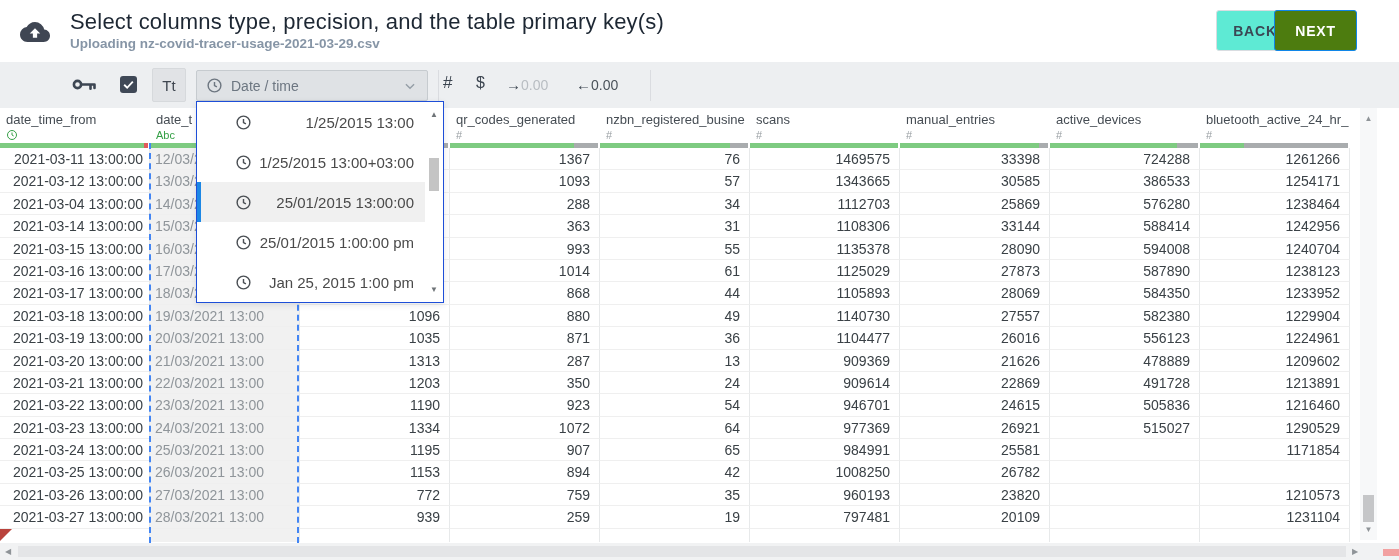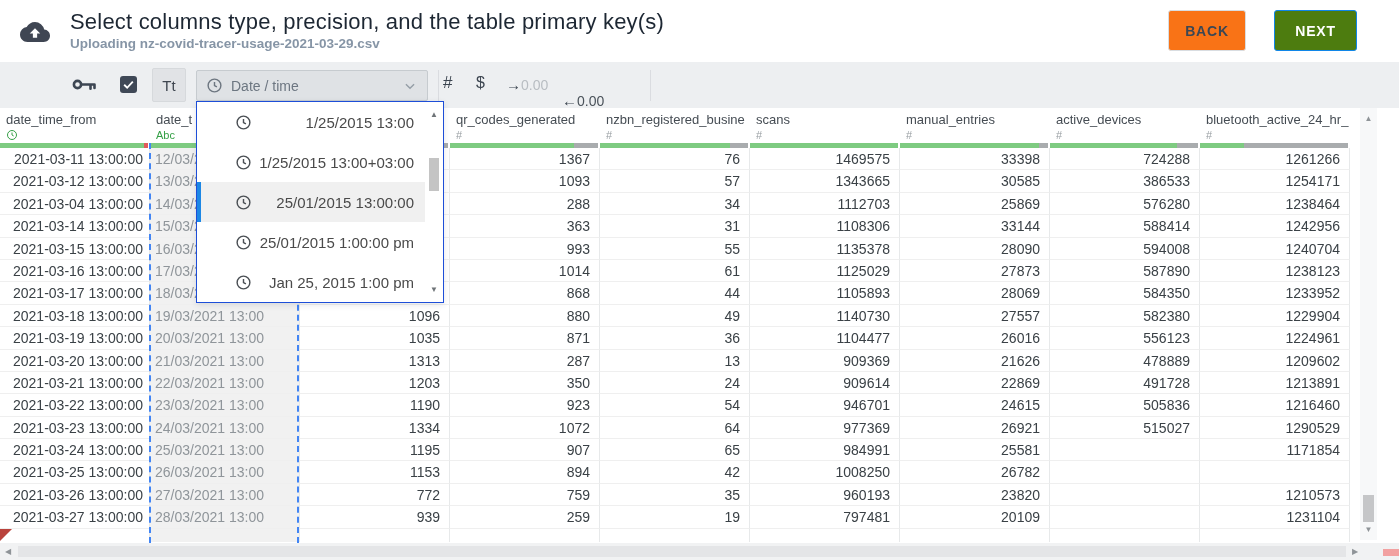--- a/index.html
+++ b/index.html
@@ -6,39 +6,39 @@
   html,body { background:#fff; }
   body { font-family:"Liberation Sans","DejaVu Sans",sans-serif; }
   #app { position:relative; width:1399px; height:560px; overflow:hidden; background:#fff; }
 
   
   .hdr { position:absolute; left:0; top:0; width:1399px; height:62px; background:#fff; }
   .cloud { position:absolute; left:20px; top:17px; width:30px; height:30px; }
   .title { position:absolute; left:70px; top:9px; font-size:22px; color:#1d2733; font-weight:500; letter-spacing:.2px; }
   .subtitle { position:absolute; left:70px; top:36px; font-size:13.5px; color:#8695a6; font-weight:600; }
   .btn { position:absolute; top:10px; height:41px; border-radius:3px; font-size:14px; font-weight:700; letter-spacing:.8px; cursor:pointer; font-family:inherit; }
-  .btn.back { left:1168px; width:78px; background:#f97316; border:1px solid #d9dde1; color:#3b4754; }
+  .btn.back { left:1216px; width:78px; background:#5eead4; border:1px solid #d9dde1; color:#3b4754; }
   .btn.next { left:1274px; width:83px; background:#4d7c0f; border:1px solid #1086e8; color:#fff; }
 
   
   .toolbar { position:absolute; left:0; top:62px; width:1399px; height:46px; background:#edeff1; }
   .tb-key { position:absolute; left:72px; top:77px; width:26px; height:15px; cursor:pointer; }
   .tb-check { position:absolute; left:120px; top:76px; width:17px; height:17px; background:#3f4856; border-radius:3px; cursor:pointer; display:flex; align-items:center; justify-content:center; }
   .tb-tt { position:absolute; left:152px; top:68px; width:34px; height:34px; background:#e1e3e6; border:1px solid #d6d9dc; border-radius:2px; color:#3f4650; font-size:15px; font-weight:500; display:flex; align-items:center; justify-content:center; cursor:pointer; }
   .tb-select { position:absolute; left:196px; top:70px; width:232px; height:31px; background:#dfe2e5; border:1px solid #c6cbcf; border-radius:2px; display:flex; align-items:center; cursor:pointer; }
   .tb-select .clk { width:17px; height:17px; margin-left:9px; color:#6d7680; }
   .tb-select .val { margin-left:8px; font-size:14px; color:#6c7681; flex:1; }
   .tb-select .chev { width:14px; height:14px; margin-right:10px; color:#959ea7; }
   .tb-div { position:absolute; top:70px; width:1px; height:31px; background:#dadce0; }
   .tb-hash { position:absolute; left:443px; top:73px; font-size:17px; color:#3c4550; cursor:pointer; }
   .tb-dollar { position:absolute; left:476px; top:74px; font-size:16px; color:#3c4550; cursor:pointer; }
   .tb-dec { position:absolute; top:76px; font-size:14px; cursor:pointer; }
   .tb-dec .arr { color:#3c4550; font-size:15px; }
   .tb-dec.inc { left:506px; } .tb-dec.inc .num { color:#b8bdc2; }
-  .tb-dec.dec { left:562px;margin-top:16px; } .tb-dec.dec .num { color:#4a525a; }
+  .tb-dec.dec { left:576px; } .tb-dec.dec .num { color:#4a525a; }
 
   
   .tablewrap { position:absolute; left:0; top:108px; width:1352px; height:435px; overflow:hidden; background:#fff; }
   .thead { display:flex; height:35px; }
   .th { flex:0 0 150px; width:150px; padding-left:6px; padding-top:4px; overflow:hidden; white-space:nowrap; cursor:pointer; }
   .th-label { font-size:13px; color:#454c53; }
   .th-type { margin-top:2px; height:13px; font-size:11px; }
   .th-type.green { color:#35a046; }
   .th-type.gray { color:#9aa0a4; }
   .th-type .clk-sm { width:12px; height:12px; color:#35a046; }

